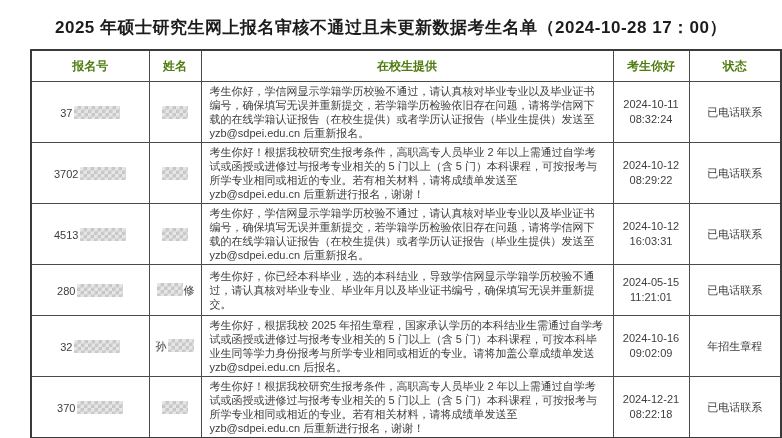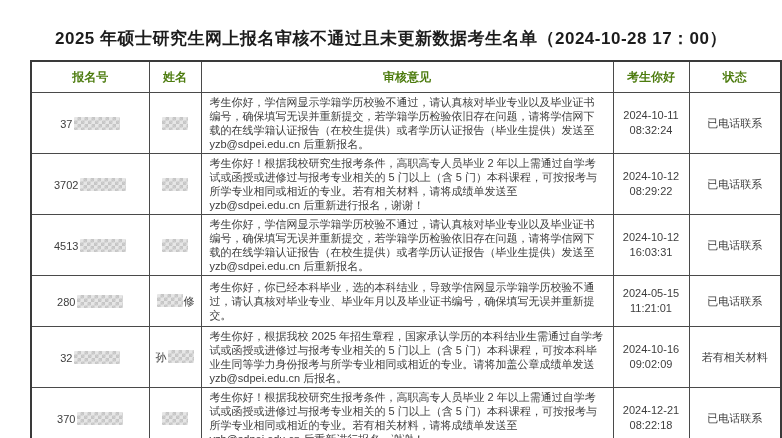--- a/index.html
+++ b/index.html
@@ -5,21 +5,21 @@
   html,body{margin:0;padding:0;background:#ffffff;}
   .page{
     position:relative;
     width:782px;height:438px;
     background:#ffffff;
     overflow:hidden;
     font-family:"Liberation Sans","DejaVu Sans",sans-serif;
     color:#2b2b2b;
   }
   .title{
-    margin:27px 10px 10px 10px;
+    margin:16px 10px 10px 10px;
     text-align:center;
     font-size:17px;
     font-weight:bold;
     color:#1c1c1c;
     letter-spacing:0.5px;
   }
   table.roster{
     margin-left:30px;
     width:750px;
     border-collapse:collapse;
@@ -85,21 +85,21 @@
       <col class="c-id">
         <col class="c-name">
         <col class="c-review">
         <col class="c-time">
         <col class="c-status">
     </colgroup>
     <thead>
       <tr>
         <th>报名号</th>
         <th>姓名</th>
-        <th>审核意见</th>
+        <th>在校生提供</th>
         <th>考生你好</th>
         <th>状态</th>
       </tr>
     </thead>
     <tbody>
 
       <tr class="h52">
         <td class="cell-id"><span>37</span><span class="redact redact-id"></span></td>
         <td class="cell-name"><span></span><span class="redact redact-name"></span><span></span></td>
         <td class="cell-review">考生你好，学信网显示学籍学历校验不通过，请认真核对毕业专业以及毕业证书编号，确保填写无误并重新提交，若学籍学历检验依旧存在问题，请将学信网下载的在线学籍认证报告（在校生提供）或者学历认证报告（毕业生提供）发送至 yzb@sdpei.edu.cn 后重新报名。</td>
@@ -129,21 +129,21 @@
         <td class="cell-review">考生你好，你已经本科毕业，选的本科结业，导致学信网显示学籍学历校验不通过，请认真核对毕业专业、毕业年月以及毕业证书编号，确保填写无误并重新提交。</td>
         <td class="cell-time"><span>2024-05-15</span><br><span>11:21:01</span></td>
         <td class="cell-status">已电话联系</td>
       </tr>
 
       <tr class="h52">
         <td class="cell-id"><span>32</span><span class="redact redact-id"></span></td>
         <td class="cell-name"><span>孙</span><span class="redact redact-name"></span><span></span></td>
         <td class="cell-review">考生你好，根据我校 2025 年招生章程，国家承认学历的本科结业生需通过自学考试或函授或进修过与报考专业相关的 5 门以上（含 5 门）本科课程，可按本科毕业生同等学力身份报考与所学专业相同或相近的专业。请将加盖公章成绩单发送 yzb@sdpei.edu.cn 后报名。</td>
         <td class="cell-time"><span>2024-10-16</span><br><span>09:02:09</span></td>
-        <td class="cell-status">若有相关材料</td>
+        <td class="cell-status">年招生章程</td>
       </tr>
 
       <tr class="h48">
         <td class="cell-id"><span>370</span><span class="redact redact-id"></span></td>
         <td class="cell-name"><span></span><span class="redact redact-name"></span><span></span></td>
         <td class="cell-review">考生你好！根据我校研究生报考条件，高职高专人员毕业 2 年以上需通过自学考试或函授或进修过与报考专业相关的 5 门以上（含 5 门）本科课程，可按报考与所学专业相同或相近的专业。若有相关材料，请将成绩单发送至 yzb@sdpei.edu.cn 后重新进行报名，谢谢！</td>
         <td class="cell-time"><span>2024-12-21</span><br><span>08:22:18</span></td>
         <td class="cell-status">已电话联系</td>
       </tr>
 

